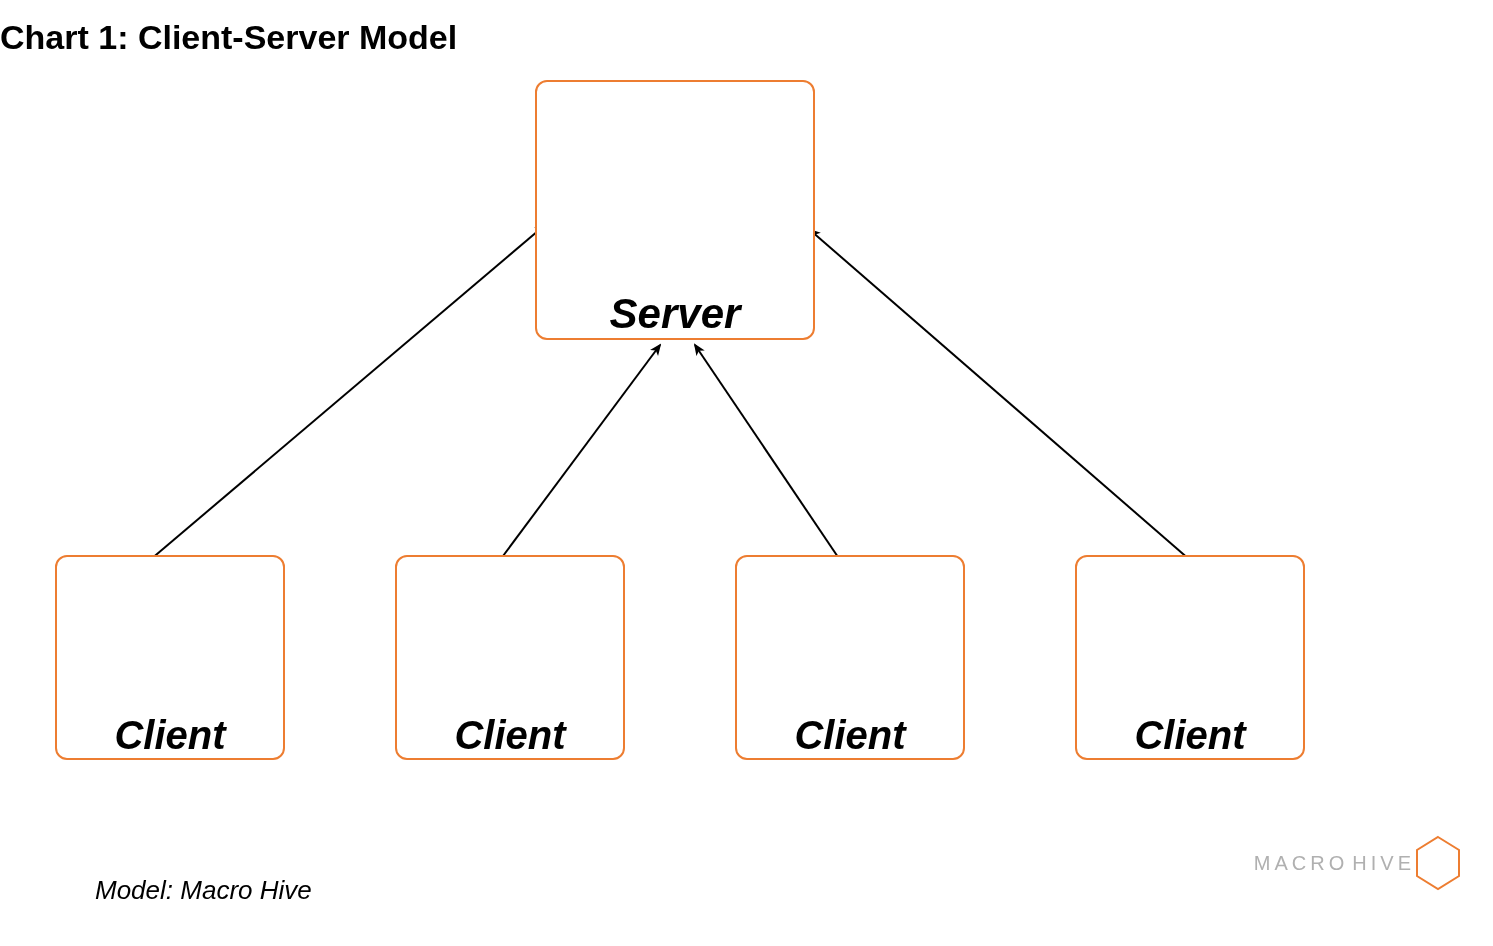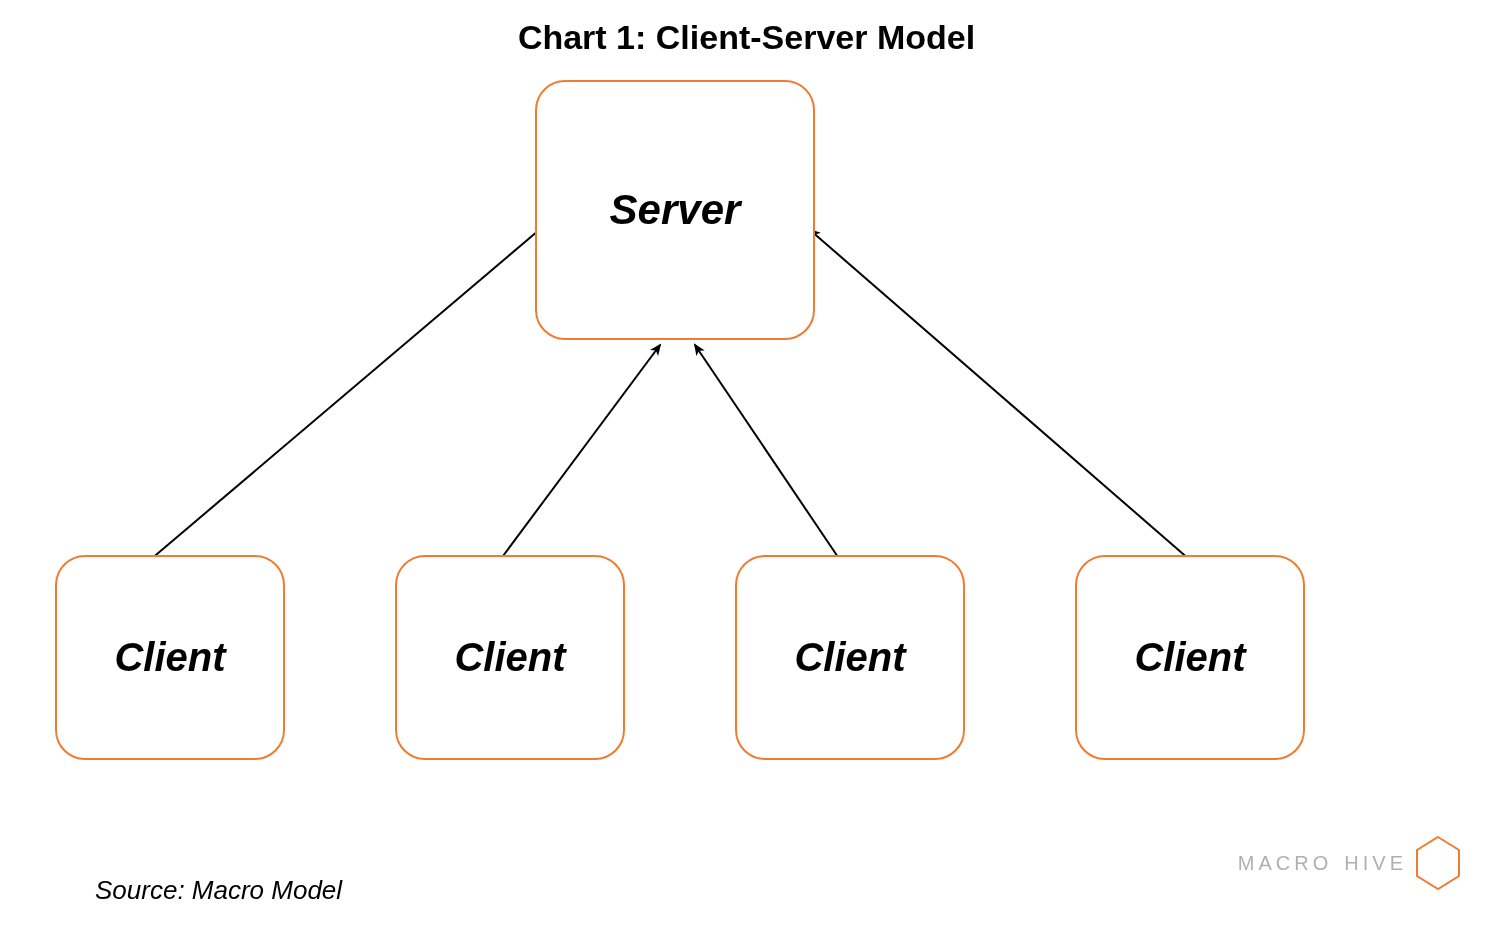--- a/index.html
+++ b/index.html
@@ -10,32 +10,32 @@
     background: #ffffff;
     font-family: "Segoe UI", "Helvetica Neue", Arial, sans-serif;
     position: relative;
     overflow: hidden;
   }
   .title {
     position: absolute;
     top: 18px;
     left: 0;
     width: 100%;
-    text-align: center;
+    text-align: left;
     font-size: 34px;
     font-weight: 700;
     color: #000;
   }
   .node {
     position: absolute;
     border: 2px solid #ed7d31;
-    border-radius: 30px;
+    border-radius: 12px;
     background: #fff;
     display: flex;
-    align-items: center;
+    align-items: flex-end;
     justify-content: center;
     font-style: italic;
     font-weight: 700;
     color: #000;
     box-sizing: border-box;
   }
   .server {
     width: 280px;
     height: 260px;
     left: 535px;
@@ -60,21 +60,21 @@
     font-style: italic;
     font-size: 26px;
     color: #000;
   }
   .logo {
     position: absolute;
     right: 30px;
     bottom: 55px;
     display: flex;
     align-items: center;
-    gap: 12px;
+    gap: 4px;
   }
   .logo-text {
     font-size: 20px;
     letter-spacing: 4px;
     color: #b0b0b0;
     font-weight: 400;
   }
   svg.arrows {
     position: absolute;
     left: 0; top: 0;
@@ -114,21 +114,21 @@
 <div class="node client c2">
   <span>Client</span>
 </div>
 <div class="node client c3">
   <span>Client</span>
 </div>
 <div class="node client c4">
   <span>Client</span>
 </div>
 
-<div class="source">Source: Macro Model</div>
+<div class="source">Model: Macro Hive</div>
 
 <div class="logo">
   <span class="logo-text">MACRO</span>
     <span class="logo-text h">HIVE</span>
   <svg width="50" height="56" viewBox="0 0 50 56" style="margin-left:-6px;">
     <polygon points="25,2 46,15 46,41 25,54 4,41 4,15" fill="none" stroke="#ed7d31" stroke-width="2"></polygon>
   </svg>
 </div>
 
 </body></html>

